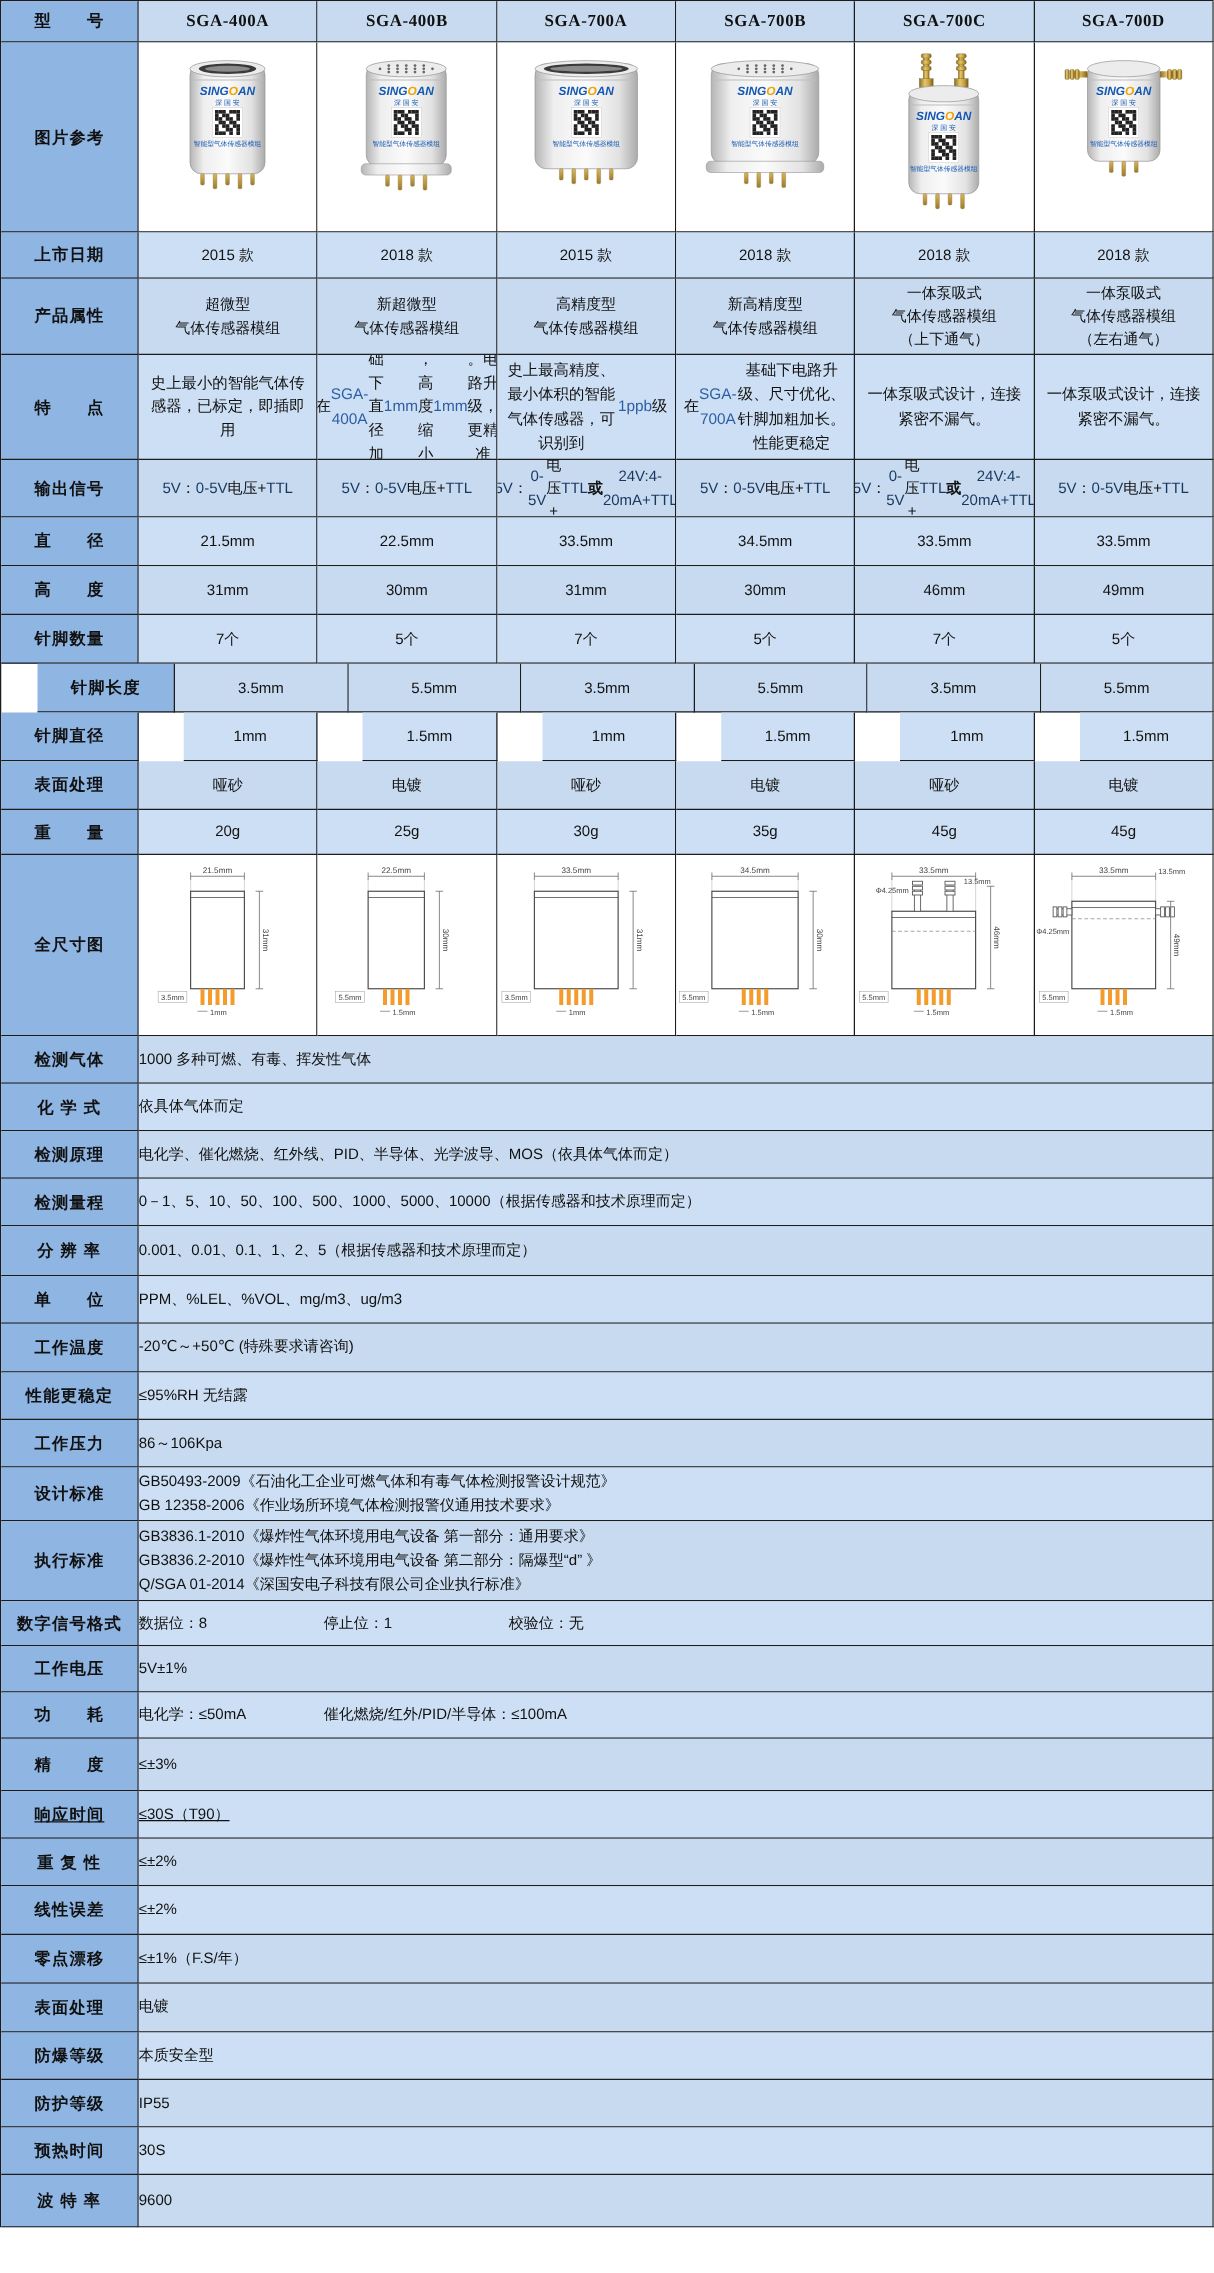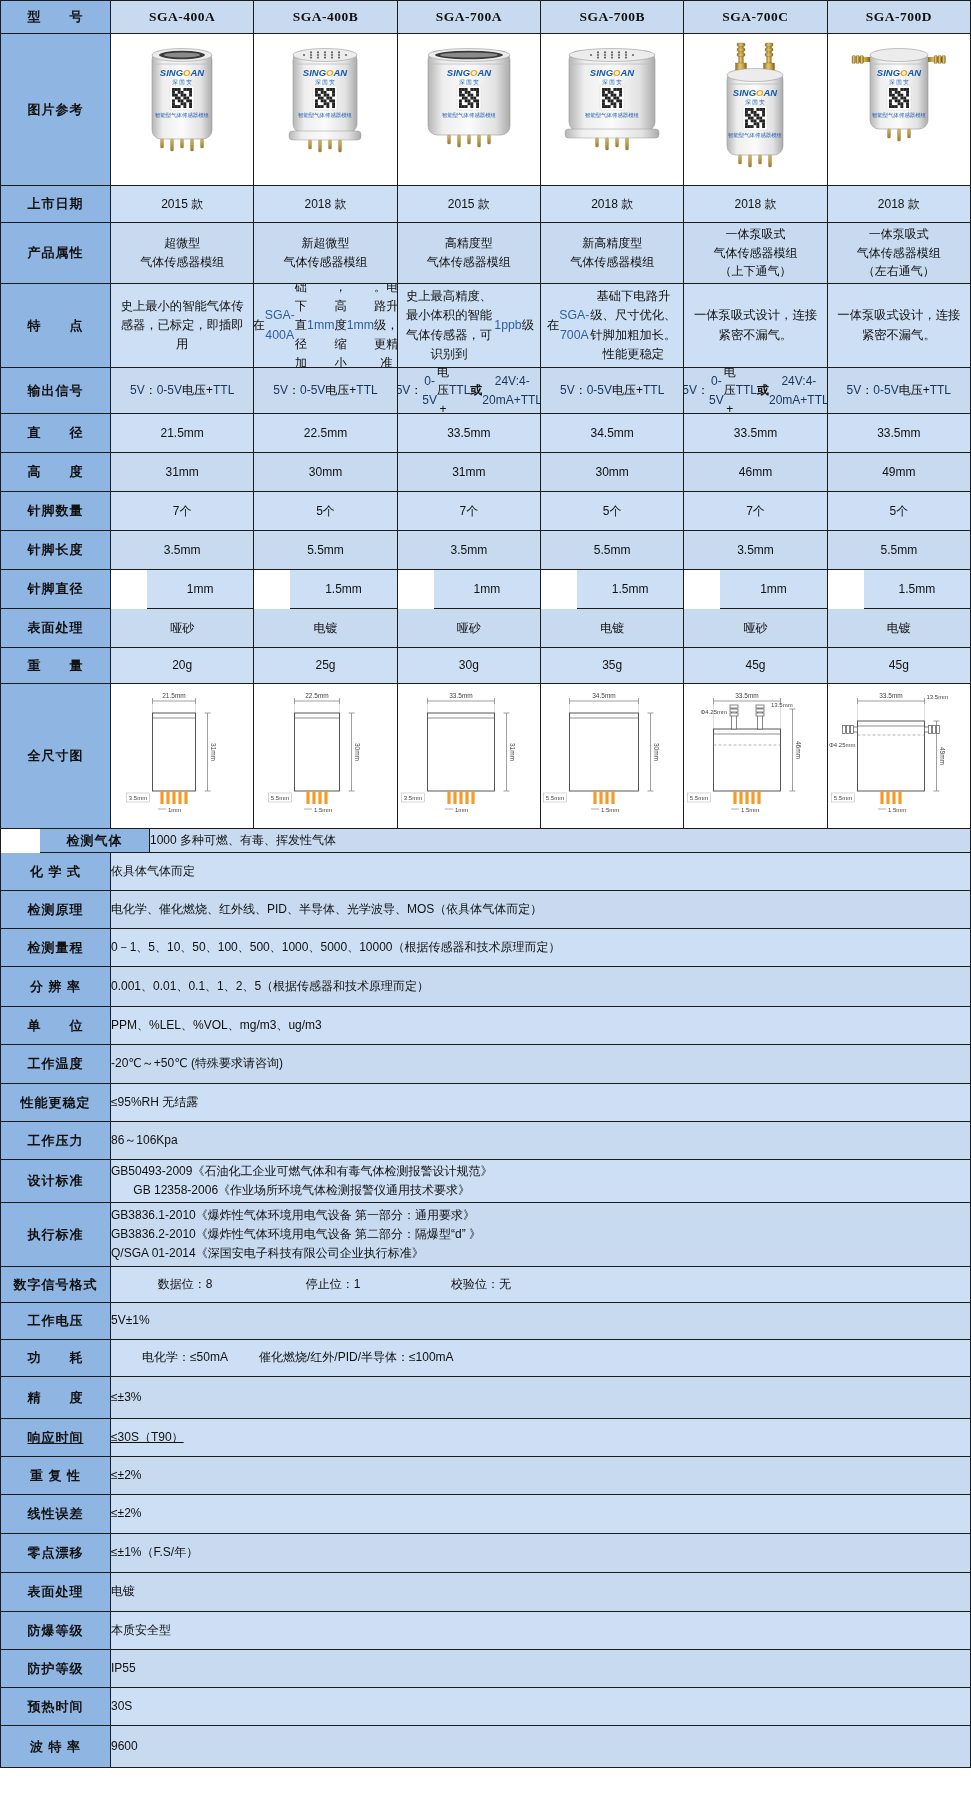--- a/index.html
+++ b/index.html
@@ -23,21 +23,21 @@
   .alt .txtcell{background:var(--cellalt);}
   .photocell,.diagcell{background:#fff;padding:0;}
   .feature .txtcell{font-size:12.3px;}
   .ascii{color:var(--ascii);}
   .navy{color:var(--navy);}
   .bold{font-weight:bold;}
   .srow{display:grid;grid-template-columns:110px 1fr;box-sizing:border-box;}
   .srow>div{box-sizing:border-box;border-right:1px solid var(--bd);border-bottom:1px solid var(--bd);display:flex;align-items:center;}
   .srow .slbl{background:var(--lbl);font-weight:bold;font-size:13px;justify-content:center;text-align:center;letter-spacing:1px;padding:0 2px;}
   .srow .sval{background:var(--cell);font-size:12px;padding:2px 0;white-space:pre-line;line-height:1.6;}
-  .srow.alt .sval{background:var(--cellalt);text-align:center;}
+  .srow.alt .sval{background:var(--cellalt);}
   .seg{display:inline-block;min-width:148px;}
   svg text{font-family:"Liberation Sans","DejaVu Sans",sans-serif;}
 </style>
 </head>
 <body>
 
 <svg width="0" height="0" style="position:absolute">
   <defs>
     <linearGradient id="gBody" x1="0" y1="0" x2="1" y2="0">
       <stop offset="0" stop-color="#b5b5b5"></stop>
@@ -486,21 +486,21 @@
       </div>
       <div class="crow alt" style="height: 39px;">
         <div class="lblcell">针脚数量</div>
         <div class="txtcell">7个</div>
         <div class="txtcell">5个</div>
         <div class="txtcell">7个</div>
         <div class="txtcell">5个</div>
         <div class="txtcell">7个</div>
         <div class="txtcell">5个</div>
       </div>
-      <div class="crow" style="height: 39px;">
+      <div class="crow" style="height: 39px; padding-left: 29px;">
         <div class="lblcell">针脚长度</div>
         <div class="txtcell">3.5mm</div>
         <div class="txtcell">5.5mm</div>
         <div class="txtcell">3.5mm</div>
         <div class="txtcell">5.5mm</div>
         <div class="txtcell">3.5mm</div>
         <div class="txtcell">5.5mm</div>
       </div>
       <div class="crow alt" style="height: 39px; gap: 36px;">
         <div class="lblcell">针脚直径</div>
@@ -696,21 +696,21 @@
             <rect x="69.4" y="104" width="3.2" height="13" fill="#F59B2C"></rect>
             <rect x="2.5" y="106" width="23" height="9" fill="#fff" stroke="#999" stroke-width=".4"></rect>
             <text x="14" y="113" text-anchor="middle" font-size="6" fill="#444">5.5mm</text>
             <line x1="49" y1="122" x2="57" y2="122" stroke="#777" stroke-width=".6"></line>
             <text x="59" y="125" font-size="6" fill="#444">1.5mm</text>
           </svg>
         </div>
       </div>
     </div>
   <div id="specs">
-      <div class="srow" style="height: 24px; margin-left: 39px;">
+      <div class="srow" style="height: 38px;">
         <div class="slbl">检测气体</div>
         <div class="sval">1000 多种可燃、有毒、挥发性气体</div>
       </div>
       <div class="srow alt" style="height: 38px;">
         <div class="slbl">化 学 式</div>
         <div class="sval">依具体气体而定</div>
       </div>
       <div class="srow" style="height: 38px;">
         <div class="slbl">检测原理</div>
         <div class="sval">电化学、催化燃烧、红外线、PID、半导体、光学波导、MOS（依具体气体而定）</div>

